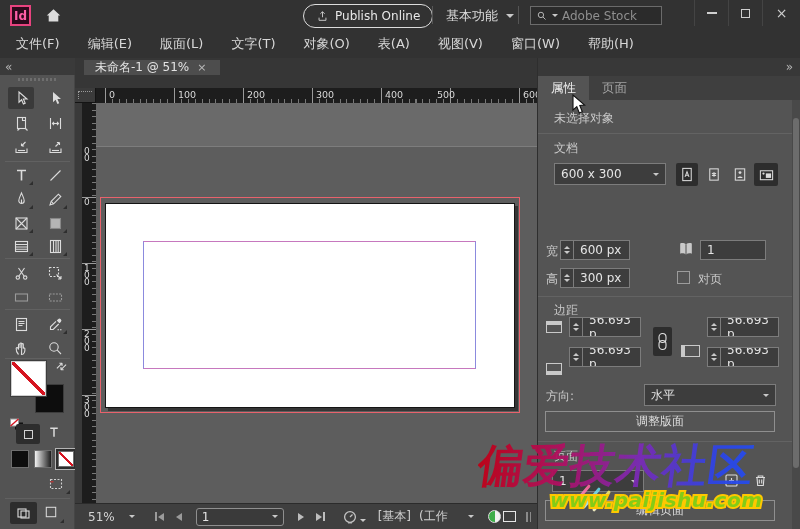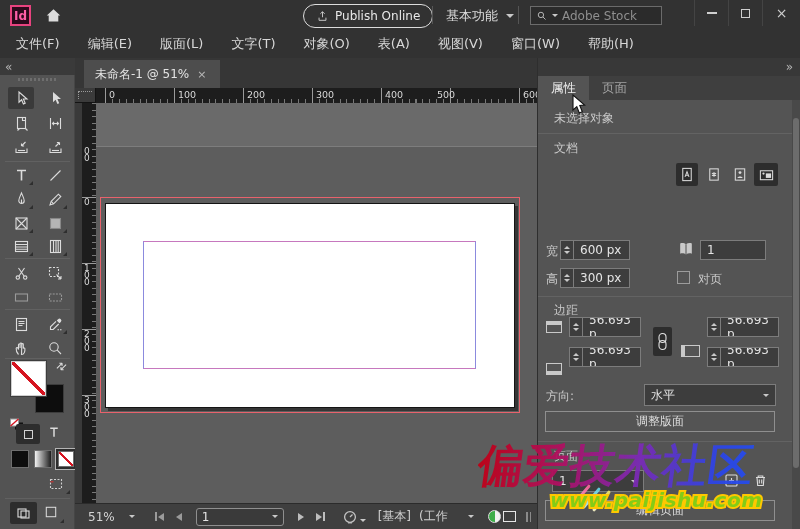--- a/index.html
+++ b/index.html
@@ -19,21 +19,21 @@
   .searchbox{left:530px;top:6px;width:132px;height:19px;background:#2b2b2b;border:1px solid #6b6b6b;
              display:flex;align-items:center;gap:4px;padding:0 5px;color:#8f8f8f;}
   .winbtn{top:0;width:34px;height:26px;display:flex;align-items:center;justify-content:center;border-left:1px solid #444;}
   .tri{width:0;height:0;border-left:4px solid transparent;border-right:4px solid transparent;border-top:4px solid #c9c9c9;display:inline-block;}
   .tri.sm{border-left-width:3px;border-right-width:3px;border-top-width:3.5px;}
   
   .menubar{left:0;top:30px;width:800px;height:28px;background:#323232;display:flex;align-items:center;gap:0;padding-left:16px;}
   .menuitem{padding:0 14px 0 0;margin-right:14px;color:#d8d8d8;font-size:13px;white-space:nowrap;}
   
   .dockstrip{left:0;top:58px;width:800px;height:30px;background:#363636;}
-  .doctab{left:84px;top:60px;width:136px;height:28px;background:#4d4d4d;display:flex;align-items:center;
+  .doctab{left:84px;top:60px;width:136px;height:15px;background:#4d4d4d;display:flex;align-items:center;
           padding:0 8px 0 11px;color:#e4e4e4;font-size:12px;gap:8px;}
   .chev2{color:#b5b5b5;font-size:12px;letter-spacing:-2px;}
   
   .toolbar{left:0;top:58px;width:75px;height:471px;background:#535353;border-right:1px solid #464646;}
   .tbhead{left:0;top:0;width:75px;height:17px;background:#3a3a3a;display:flex;align-items:center;padding-left:5px;}
   .tbdots{left:18px;top:20px;width:40px;height:3px;
           background:repeating-linear-gradient(90deg,#6e6e6e 0 2px,transparent 2px 4px);}
   .tool{width:26px;height:22px;display:flex;align-items:center;justify-content:center;}
   .tool.pressed{background:#3a3a3a;border-radius:2px;}
   .fly::after{content:'';position:absolute;right:1px;bottom:1px;border-left:4px solid transparent;border-bottom:4px solid #2e2e2e;width:0;height:0;}
@@ -481,20 +481,24 @@
     </div>
     <div class="abs ptabs">
       <div class="ptab active">属性</div>
       <div class="ptab">页面</div>
     </div>
     <div class="abs pbody">
       <span class="abs plabel" style="left:16px;top:10px;">未选择对象</span>
       <div class="abs pdiv" style="top:33px;"></div>
 
       <span class="abs plabel" style="left:16px;top:40px;">文档</span>
+      <div class="abs fieldbox" style="left:16px;top:63px;width:112px;height:22px;">
+        <span>600 x 300</span>
+        <span class="tri sm" style="margin-left:auto;"></span>
+      </div>
       <div class="abs icbtn pressed" style="left:138px;top:63px;width:22px;height:23px;">
         <svg width="16" height="17" viewBox="0 0 17 17" class="ti">
             <rect x="4" y="2" width="9" height="13"></rect>
             <path d="M6.4 11 8.5 5.5 10.6 11 M7.2 9.2h2.6"></path>
           </svg>
       </div>
       <div class="abs icbtn" style="left:165px;top:63px;width:22px;height:23px;">
         <svg width="16" height="17" viewBox="0 0 17 17" class="ti">
             <rect x="4" y="2.5" width="9" height="12"></rect>
             <path d="M8.5 5.8v5 M6.3 7.1l4.4 2.4 M10.7 7.1 6.3 9.5"></path>

